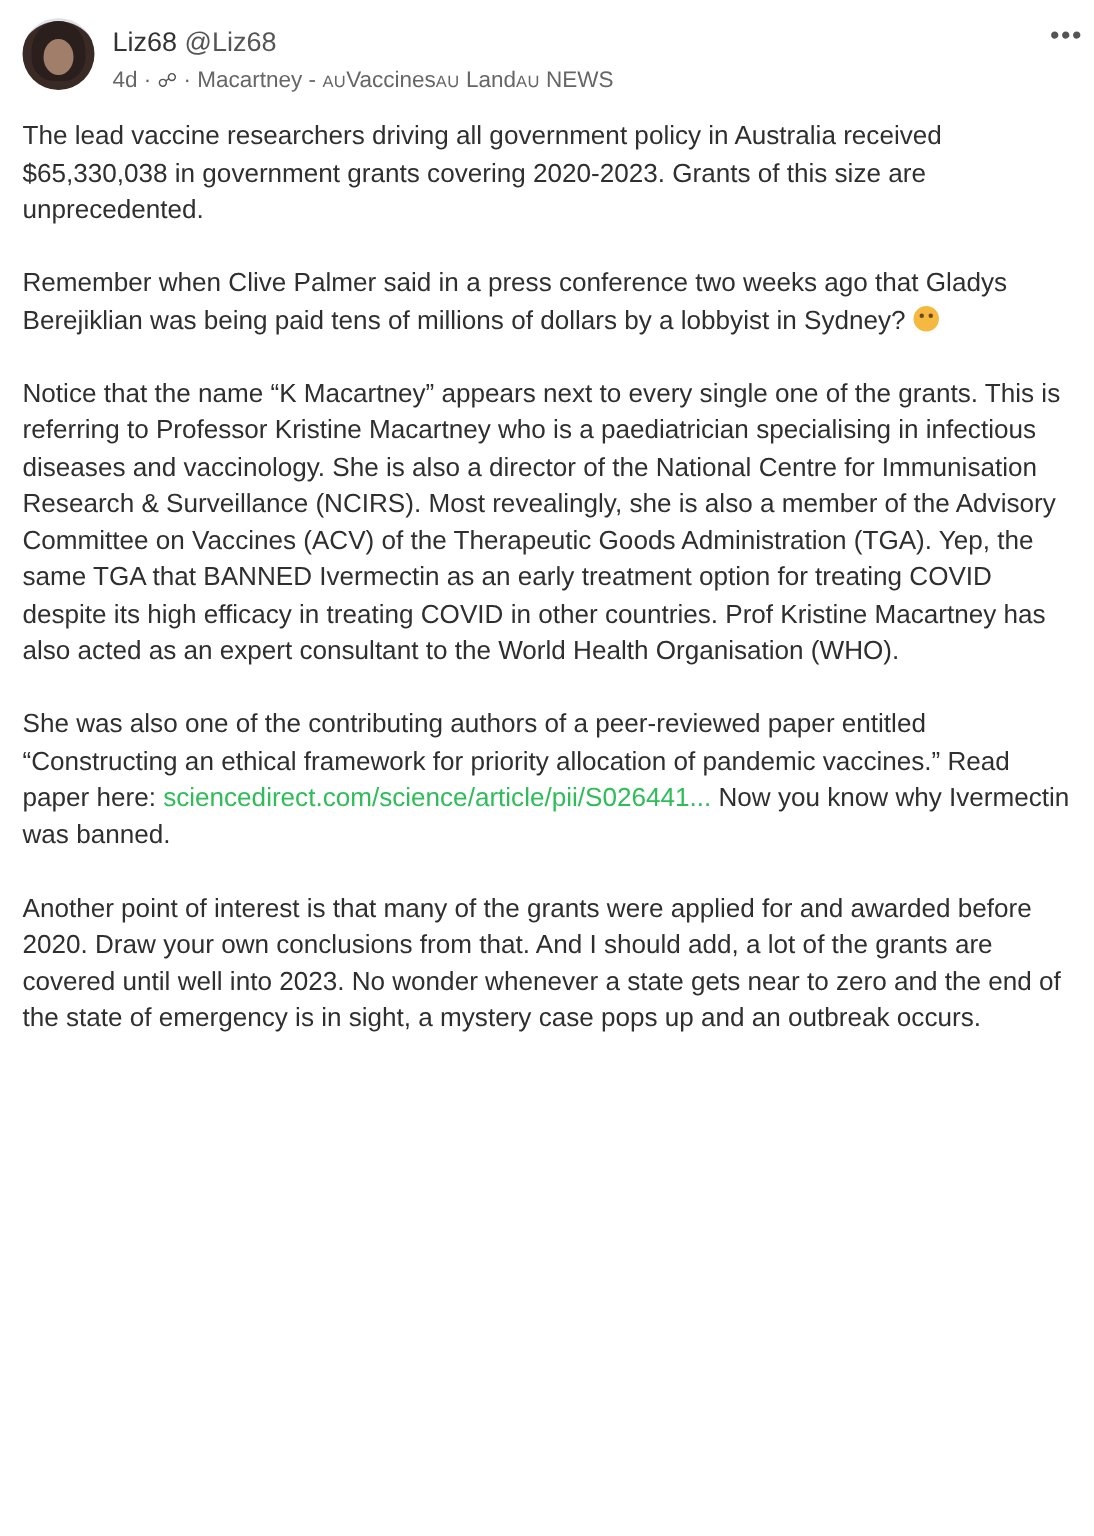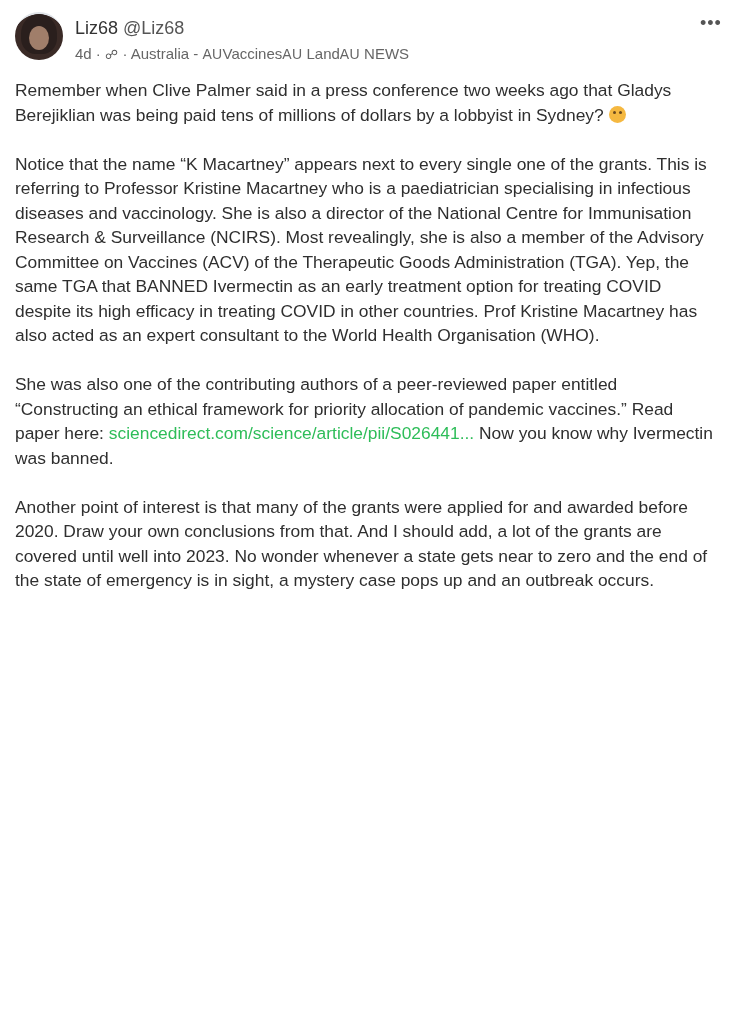--- a/index.html
+++ b/index.html
@@ -6,21 +6,21 @@
     body { width: 729px; height: 1024px; overflow: hidden; position: relative; font-family: "Liberation Sans", "DejaVu Sans", sans-serif; color: #2b2b2b; }
     .header { position: absolute; left: 0; top: 0; width: 729px; height: 72px; }
     .avatar { position: absolute; left: 15px; top: 12px; width: 48px; height: 48px; border-radius: 50%; overflow: hidden; background: radial-gradient(circle at 50% 60%, #b08a74 0 28%, #3a2a26 30% 70%, #dfe3e8 72%); }
     .avatar .hair { position:absolute; left:6px; top:2px; width:36px; height:40px; border-radius:50% 50% 40% 40%; background:#2a1f1d; }
     .avatar .face { position:absolute; left:14px; top:14px; width:20px; height:24px; border-radius:50%; background:#a07e6a; }
     .name-row { position: absolute; left: 75px; top: 17px; font-size: 18px; line-height: 22px; white-space: nowrap; }
     .display-name { font-weight: normal; color: #333; }
     .handle { color: #555; margin-left: 0; }
     .meta-row { position: absolute; left: 75px; top: 44px; font-size: 15px; line-height: 20px; color: #666; white-space: nowrap; }
     .meta-row .globe { display:inline-block; font-size: 13px; color:#555; }
-    .smallcaps { font-size: 14px; letter-spacing: 0.3px; }
+    .smallcaps { font-size: 11px; letter-spacing: 0.3px; }
     .more { position: absolute; left: 700px; top: 18px; font-size: 18px; color: #555; letter-spacing: 1px; line-height: 10px; cursor: pointer; }
     .body { position: absolute; left: 15px; top: 78px; width: 700px; font-size: 17.4px; line-height: 24.5px; color: #2f2f2f; }
     .body p { margin: 0 0 24.5px 0; white-space: normal; }
     .link { color: #2ebd59; text-decoration: none; cursor: pointer; }
     .emoji { display:inline-block; width:17px; height:17px; border-radius:50%; background:#f5b840; vertical-align:-2px; position:relative; }
     .emoji::after { content:""; position:absolute; left:4px; top:5px; width:3px; height:3px; border-radius:50%; background:#6b4a1e; box-shadow:6px 0 0 #6b4a1e; }
   </style>
 </head>
 <body>
 
@@ -31,23 +31,24 @@
   </div>
   <div class="name-row">
     <span class="display-name">Liz68</span>
     <span class="handle">@Liz68</span>
   </div>
   <div class="meta-row">
     <span>4d</span>
     <span>·</span>
     <span class="globe">☍</span>
     <span>·</span>
-    <span><span>Australia -</span> <span class="smallcaps">AU</span><span>Vaccines</span><span class="smallcaps">AU</span> <span>Land</span><span class="smallcaps">AU</span> <span>NEWS</span></span>
+    <span><span>Macartney -</span> <span class="smallcaps">AU</span><span>Vaccines</span><span class="smallcaps">AU</span> <span>Land</span><span class="smallcaps">AU</span> <span>NEWS</span></span>
   </div>
   <div class="more">•••</div>
 </div>
 
 <div class="body">
+  <p>The lead vaccine researchers driving all government policy in Australia received $65,330,038 in government grants covering 2020-2023. Grants of this size are unprecedented.</p>
   <p><span>Remember when Clive Palmer said in a press conference two weeks ago that Gladys Berejiklian was being paid tens of millions of dollars by a lobbyist in Sydney?</span> <span class="emoji"></span></p>
   <p>Notice that the name “K Macartney” appears next to every single one of the grants. This is referring to Professor Kristine Macartney who is a paediatrician specialising in infectious diseases and vaccinology. She is also a director of the National Centre for Immunisation Research &amp; Surveillance (NCIRS). Most revealingly, she is also a member of the Advisory Committee on Vaccines (ACV) of the Therapeutic Goods Administration (TGA). Yep, the same TGA that BANNED Ivermectin as an early treatment option for treating COVID despite its high efficacy in treating COVID in other countries. Prof Kristine Macartney has also acted as an expert consultant to the World Health Organisation (WHO).</p>
   <p><span>She was also one of the contributing authors of a peer-reviewed paper entitled “Constructing an ethical framework for priority allocation of pandemic vaccines.” Read paper here: </span><a class="link">sciencedirect.com/science/article/pii/S026441...</a><span> Now you know why Ivermectin was banned.</span></p>
   <p>Another point of interest is that many of the grants were applied for and awarded before 2020. Draw your own conclusions from that. And I should add, a lot of the grants are covered until well into 2023. No wonder whenever a state gets near to zero and the end of the state of emergency is in sight, a mystery case pops up and an outbreak occurs.</p>
 </div>
 
 </body></html>

